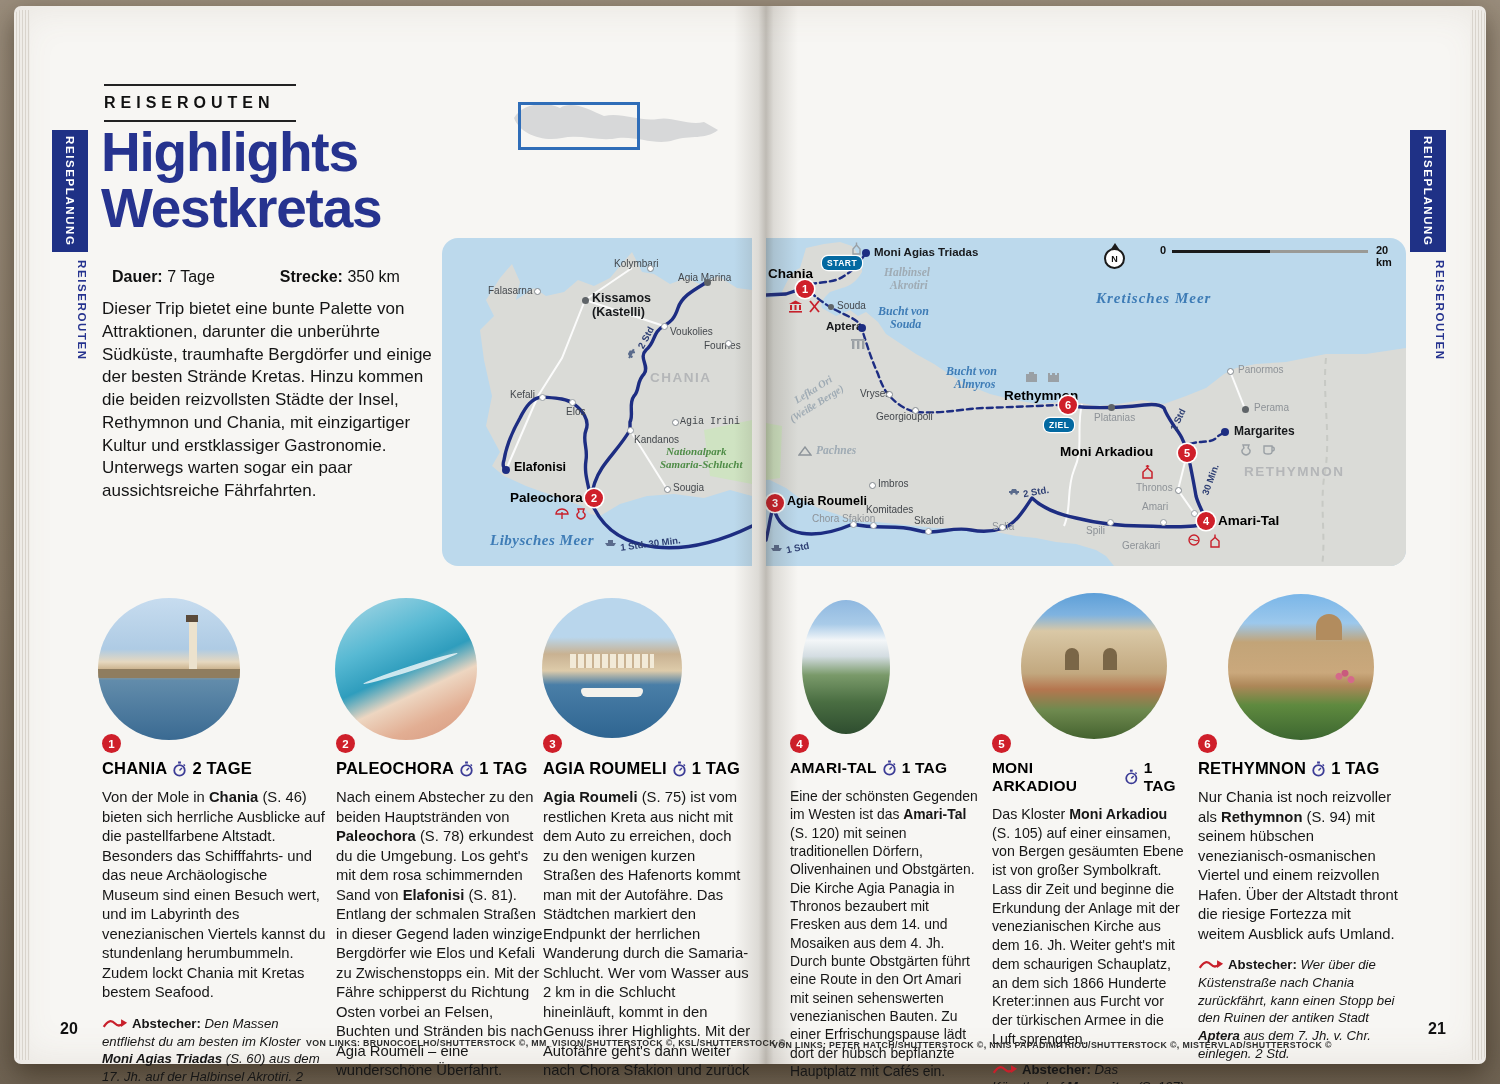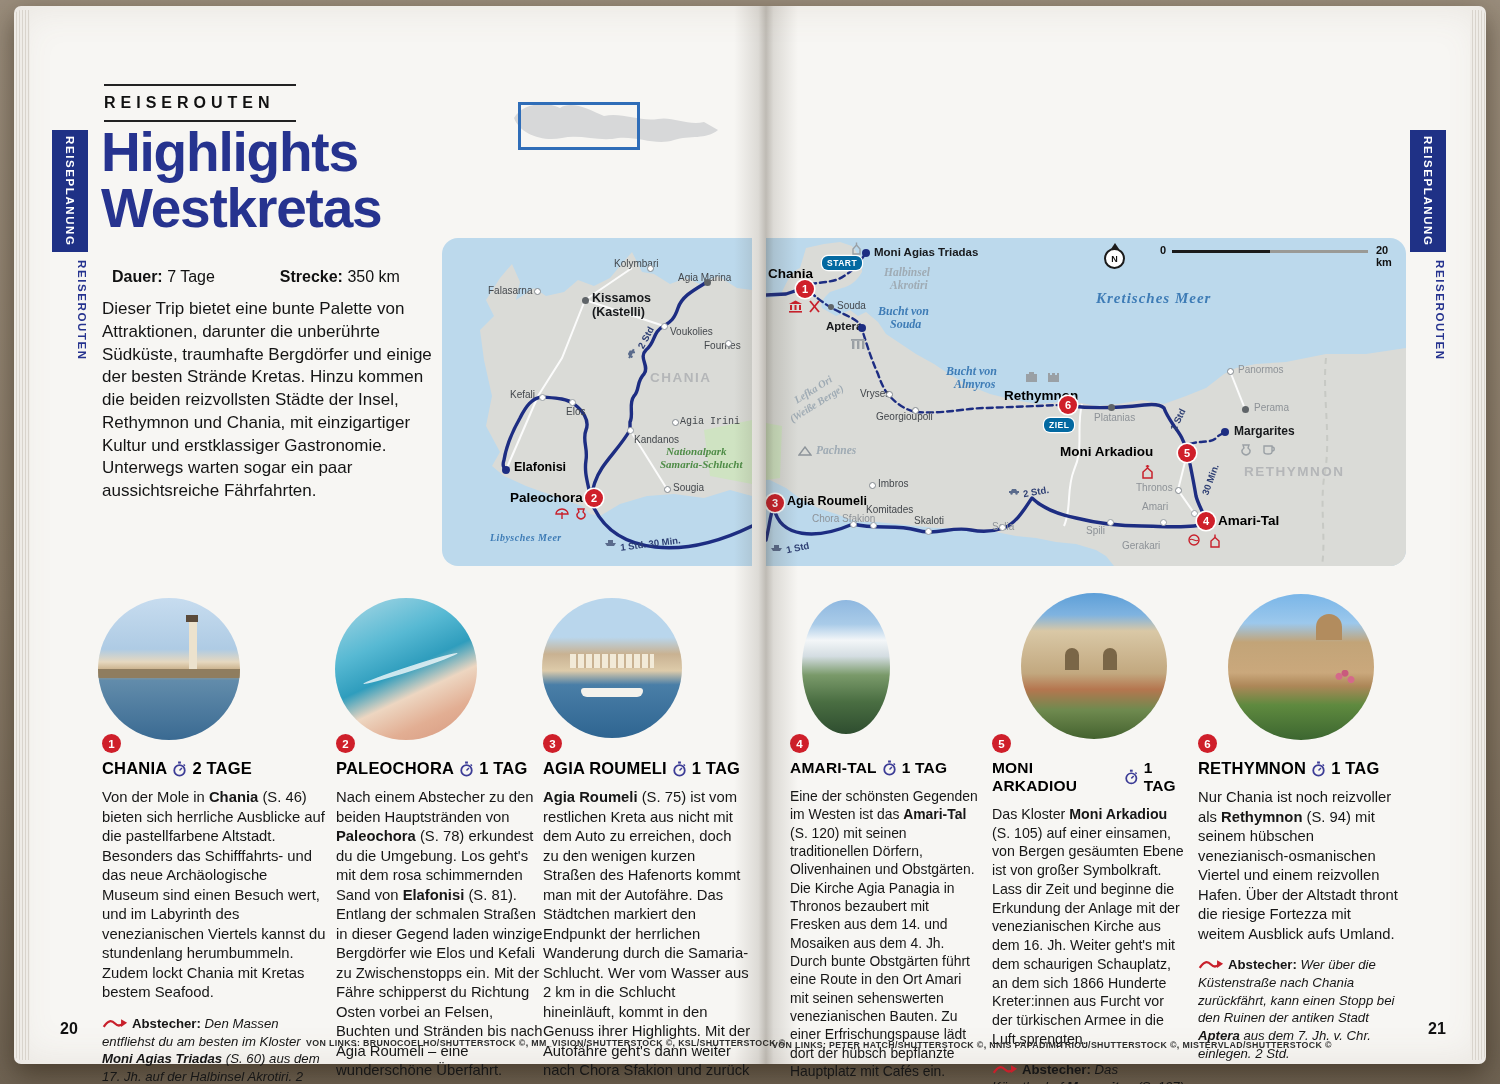--- a/index.html
+++ b/index.html
@@ -163,21 +163,21 @@
     <div class="d blue" style="left:60px;top:228px;"></div>
     <span class="ml big" style="left:68px;top:252px;">Paleochora</span>
     <div class="mb" style="left:143px;top:251px;">2</div>
     <svg class="tico" style="left:112px;top:270px;" width="16" height="12" viewBox="0 0 16 12">
       <path d="M8,1 C4,1 2,4 2,6 L14,6 C14,4 12,1 8,1 Z" fill="none" stroke="#c8202b" stroke-width="1.4"></path>
         <line x1="8" y1="4" x2="8" y2="11" stroke="#c8202b" stroke-width="1.4"></line>
     </svg>
     <svg class="tico" style="left:132px;top:270px;" width="14" height="12" viewBox="0 0 14 12">
       <path d="M4,1 L10,1 L9,4 C12,6 12,10 7,11 C2,10 2,6 5,4 Z" fill="none" stroke="#c8202b" stroke-width="1.4"></path>
     </svg>
-    <span class="ml sea" style="left:48px;top:294px;font-size:10px;letter-spacing:.5px;">Libysches Meer</span>
+    <span class="ml sea" style="left:48px;top:294px;font-size:15px;letter-spacing:.5px;">Libysches Meer</span>
     <span class="ml rl" style="left:192px;top:94px;transform:rotate(-62deg);">2 Std</span>
     <svg class="tico" style="left:183px;top:112px;transform:rotate(-62deg);" width="12" height="7" viewBox="0 0 12 7">
       <path d="M1,5 L1,3 L3,3 L4,1 L8,1 L9,3 L11,3 L11,5 Z" fill="#5a6b8c"></path>
         <circle cx="3.5" cy="5.5" r="1.2" fill="#5a6b8c"></circle>
         <circle cx="8.5" cy="5.5" r="1.2" fill="#5a6b8c"></circle>
     </svg>
     <svg class="tico" style="left:162px;top:300px;" width="13" height="9" viewBox="0 0 13 9">
       <path d="M1,5 L12,5 L10,8 L3,8 Z" fill="#5a6b8c"></path>
         <rect x="4" y="2" width="5" height="3" fill="#5a6b8c"></rect>
     </svg>

